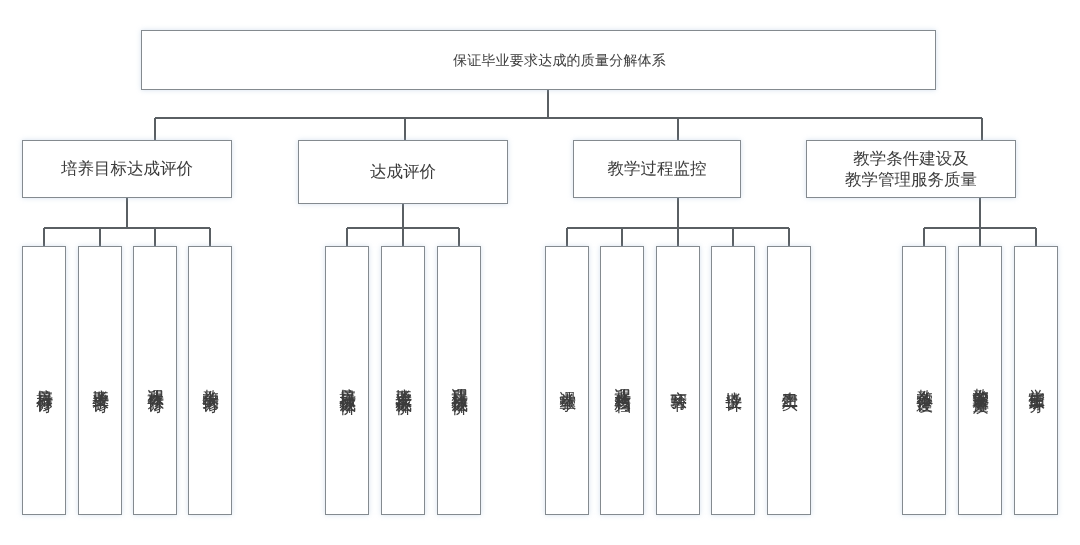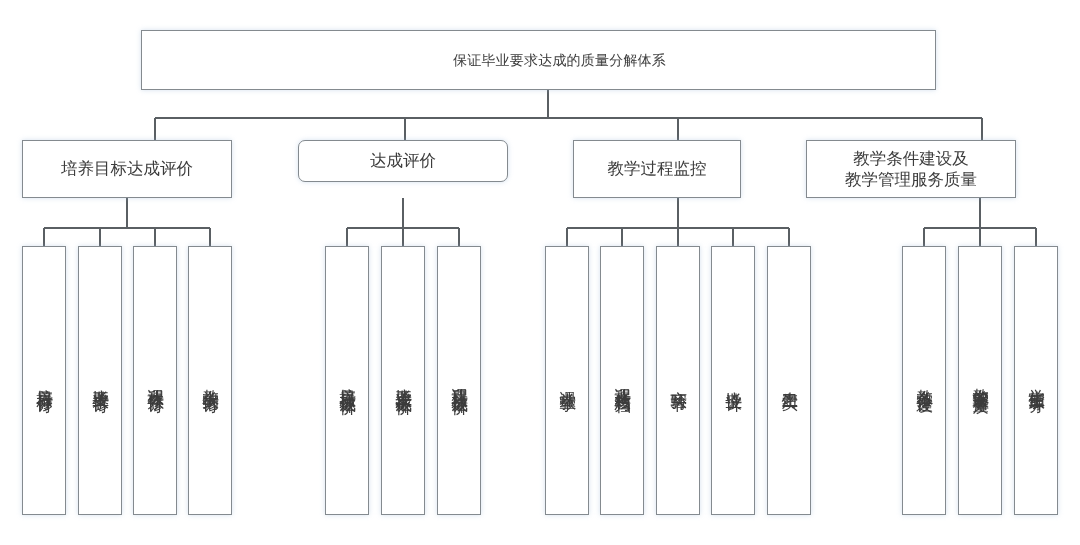--- a/index.html
+++ b/index.html
@@ -115,21 +115,21 @@
   </svg>
 
   <div class="node node-root" style="left:141px; top:30px; width:795px; height:60px;">
     <span>保证毕业要求达成的质量分解体系</span>
   </div>
 
   <div class="node node-l2" style="left:22px; top:140px; width:210px; height:58px;">
     <span>培养目标达成评价</span>
   </div>
 
-  <div class="node node-l2" style="left:298px; top:140px; width:210px; height:42px;border-radius:7px;">
+  <div class="node node-l2" style="left:298px; top:140px; width:210px; height:64px;">
     <span>达成评价</span>
   </div>
 
   <div class="node node-l2" style="left:573px; top:140px; width:168px; height:58px;">
     <span>教学过程监控</span>
   </div>
 
   <div class="node node-l2" style="left:806px; top:140px; width:210px; height:58px;">
     <span>
       <span class="two-line">教学条件建设及</span>

